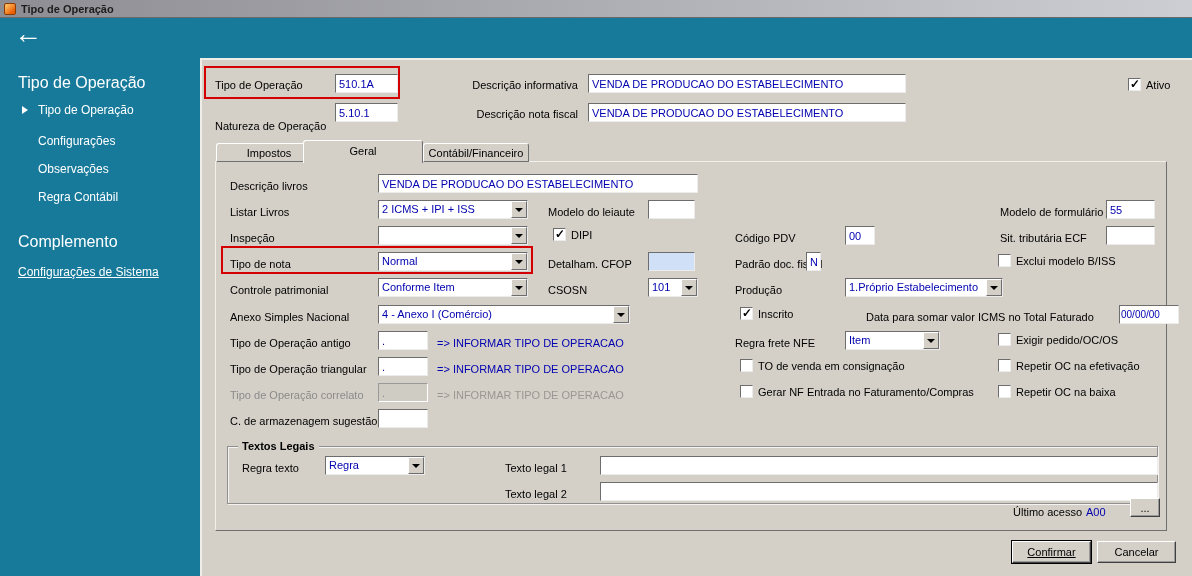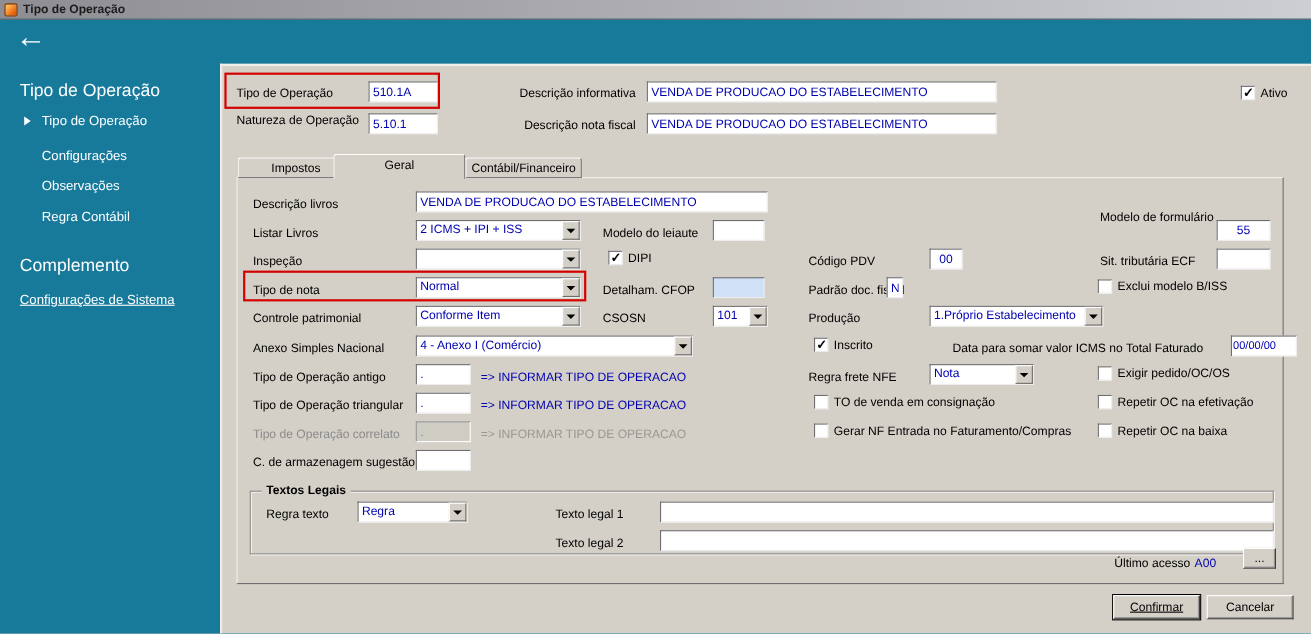--- a/index.html
+++ b/index.html
@@ -33,21 +33,21 @@
   .tab{position:absolute;height:19px;line-height:18px;text-align:center;background:#d4d0c8;cursor:pointer;
     border:1px solid;border-color:#fff #707070 #707070 #fff;border-radius:3px 3px 0 0;z-index:2}
   .tab.active{height:23px;line-height:20px;border-bottom:none;z-index:6}
 
   
   .lbl{position:absolute;white-space:nowrap;z-index:3}
   .lbl.r{text-align:right}
   .lbl.dis{color:#8b8b8b}
   .inp{position:absolute;height:19px;background:#fff;color:#0000b0;font-family:inherit;font-size:11px;
     border:1px solid;border-color:#6d6d6d #ececec #ececec #6d6d6d;padding:2px 3px;z-index:3}
-  .inp.right{text-align:center}
+  .inp.right{text-align:left}
   .inp.cfop{background:#cfe0f7}
   .inp.dis{background:#cfccc4;color:#8b8b8b;border-color:#9a9a9a #fff #fff #9a9a9a}
   .inp.small{font-size:10px;padding:0 1px}
   .hint{position:absolute;white-space:nowrap;color:#0000b0;z-index:3}
   .hint.dis{color:#9a9792}
   .combo{position:absolute;height:19px;background:#fff;z-index:3;cursor:pointer;
     border:1px solid;border-color:#6d6d6d #ececec #ececec #6d6d6d}
   .combo-val{position:absolute;left:3px;right:18px;top:2px;color:#0000b0;white-space:nowrap;overflow:hidden}
   .combo-btn{position:absolute;right:0;top:0;bottom:0;width:16px;background:#d4d0c8;
     border:1px solid;border-color:#fff #6d6d6d #6d6d6d #fff;display:flex;align-items:center;justify-content:center}
@@ -87,21 +87,21 @@
 <div class="side-item" style="left:38px;top:134px">Configurações</div>
 <div class="side-item" style="left:38px;top:162px">Observações</div>
 <div class="side-item" style="left:38px;top:190px">Regra Contábil</div>
 <div class="side-heading" style="left:18px;top:233px">Complemento</div>
 <div class="side-item side-link" style="left:18px;top:265px">Configurações de Sistema</div>
 
 <div class="main-slab"></div>
 
 <span class="lbl" style="left:215px;top:79px">Tipo de Operação</span>
 <input class="inp" style="left: 335px; top: 74px; width: 63px;" value="510.1A">
-<span class="lbl" style="left:215px;top:104px">Natureza de Operação</span>
+<span class="lbl" style="left:215px;top:120px">Natureza de Operação</span>
 <input class="inp" style="left: 335px; top: 103px; width: 63px;" value="5.10.1">
 <span class="lbl r" style="left:440px;top:79px;width:138px">Descrição informativa</span>
 <input class="inp" style="left: 588px; top: 74px; width: 318px;" value="VENDA DE PRODUCAO DO ESTABELECIMENTO">
 <span class="lbl r" style="left:440px;top:108px;width:138px">Descrição nota fiscal</span>
 <input class="inp" style="left: 588px; top: 103px; width: 318px;" value="VENDA DE PRODUCAO DO ESTABELECIMENTO">
 <label class="chk" style="left:1128px;top:78px">
   <span class="box checked"></span>
   <span class="t">Ativo</span>
 </label>
 
@@ -115,21 +115,21 @@
 
 <span class="lbl" style="left:230px;top:206px">Listar Livros</span>
 <div class="combo" style="left:378px;top:200px;width:150px">
   <span class="combo-val">2 ICMS + IPI + ISS</span>
   <span class="combo-btn">
       <i class="arr"></i>
     </span>
 </div>
 <span class="lbl" style="left:548px;top:206px">Modelo do leiaute</span>
 <input class="inp" style="left: 648px; top: 200px; width: 47px;" value="">
-<span class="lbl" style="left:1000px;top:192px">Modelo de formulário</span>
+<span class="lbl" style="left:1000px;top:206px">Modelo de formulário</span>
 <input class="inp right" style="left: 1106px; top: 200px; width: 49px;" value="55">
 
 <span class="lbl" style="left:230px;top:232px">Inspeção</span>
 <div class="combo" style="left:378px;top:226px;width:150px">
   <span class="combo-val"></span>
   <span class="combo-btn">
       <i class="arr"></i>
     </span>
 </div>
 <label class="chk" style="left:553px;top:228px">
@@ -191,21 +191,21 @@
   <span class="t">Inscrito</span>
 </label>
 <span class="lbl" style="left:866px;top:311px">Data para somar valor ICMS no Total Faturado</span>
 <input class="inp small" style="left: 1119px; top: 305px; width: 60px;" value="00/00/00">
 
 <span class="lbl" style="left:230px;top:337px">Tipo de Operação antigo</span>
 <input class="inp" style="left: 378px; top: 331px; width: 50px;" value=".">
 <span class="hint" style="left:437px;top:337px">=&gt; INFORMAR TIPO DE OPERACAO</span>
 <span class="lbl" style="left:735px;top:337px">Regra frete NFE</span>
 <div class="combo" style="left:845px;top:331px;width:95px">
-  <span class="combo-val">Nota</span>
+  <span class="combo-val">Item</span>
   <span class="combo-btn">
       <i class="arr"></i>
     </span>
 </div>
 <label class="chk" style="left:998px;top:333px">
   <span class="box"></span>
   <span class="t">Exigir pedido/OC/OS</span>
 </label>
 
 <span class="lbl" style="left:230px;top:363px">Tipo de Operação triangular</span>

